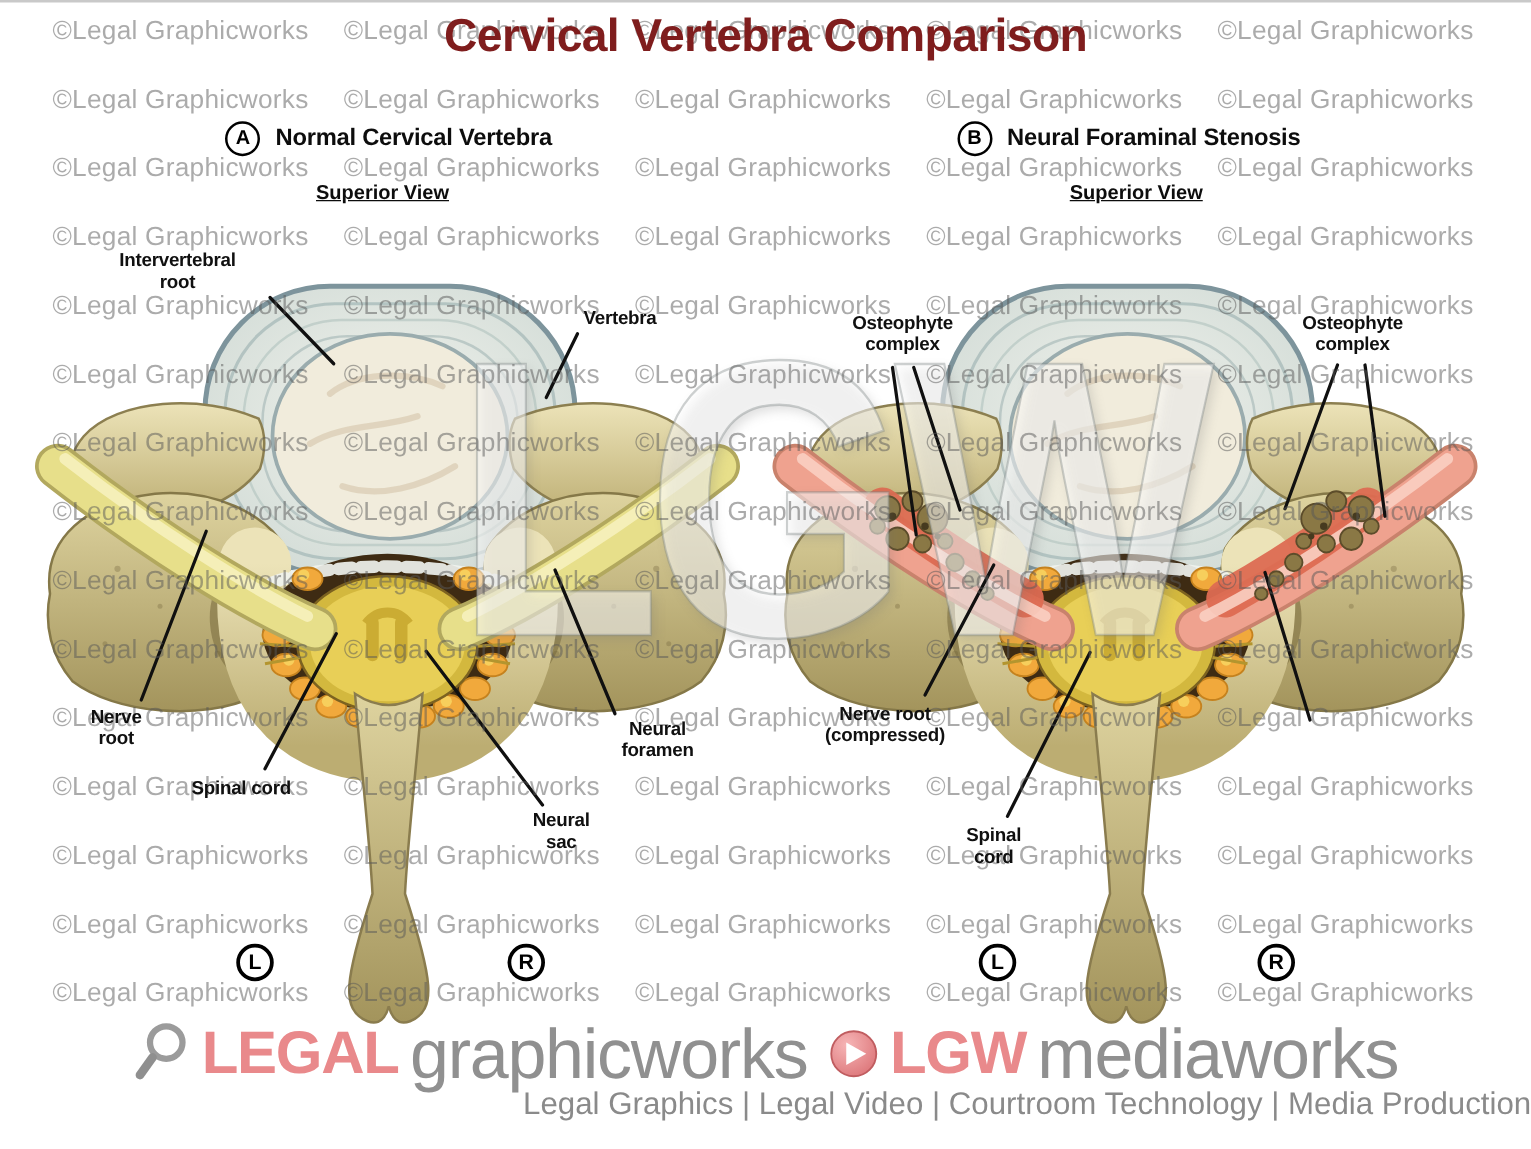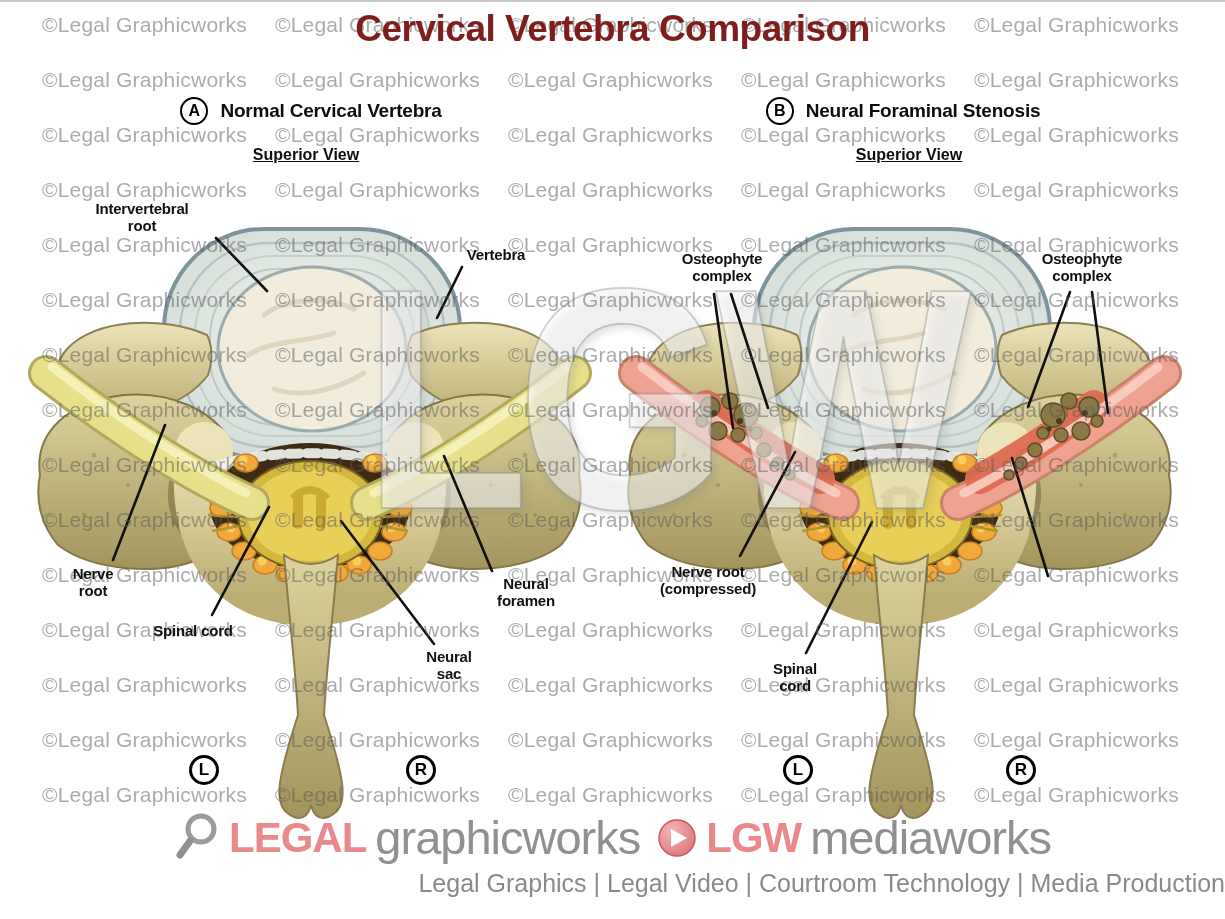--- a/index.html
+++ b/index.html
@@ -36,22 +36,22 @@
   
   #leaders{position:absolute;left:0;top:0;z-index:3;}
   .lbl{position:absolute;z-index:6;font-size:15px;font-weight:bold;color:#101010;text-align:center;
        line-height:1.16;letter-spacing:-0.2px;}
   .side-mark{position:absolute;width:24px;height:24px;border:3px solid #000;border-radius:50%;z-index:6;
              display:flex;align-items:center;justify-content:center;font-size:17px;font-weight:bold;color:#000;}
 
   
   #footer-row{position:absolute;left:0;right:0;top:810px;display:flex;align-items:center;justify-content:center;
               gap:9px;z-index:6;}
-  .brand-accent{font-size:42px;font-weight:bold;color:#e9898b;letter-spacing:-1px;}
-  .brand-gray{font-size:47px;color:#909090;letter-spacing:-1px;}
+  .brand-accent{font-size:48px;font-weight:bold;color:#e9898b;letter-spacing:-1px;}
+  .brand-gray{font-size:56px;color:#909090;letter-spacing:-1px;}
   #tagline{position:absolute;left:0;right:0;top:869px;text-align:right;font-size:25px;color:#8a8a8a;z-index:6;}
 </style>
 </head>
 <body>
 
 <svg width="0" height="0" style="position:absolute" aria-hidden="true">
   <defs>
     <radialGradient id="discG" cx="0.5" cy="0.45" r="0.75">
       <stop offset="0" stop-color="#f0f2ec"></stop>
         <stop offset="1" stop-color="#ccd7d2"></stop>

